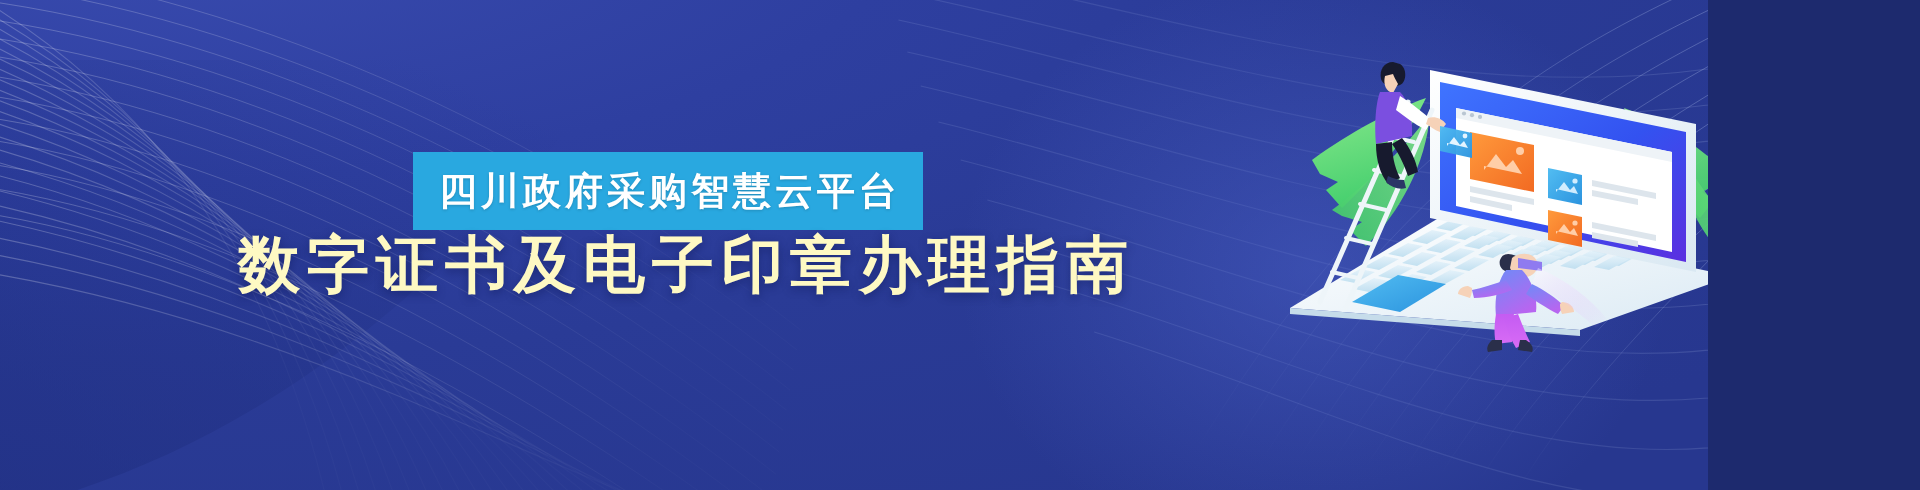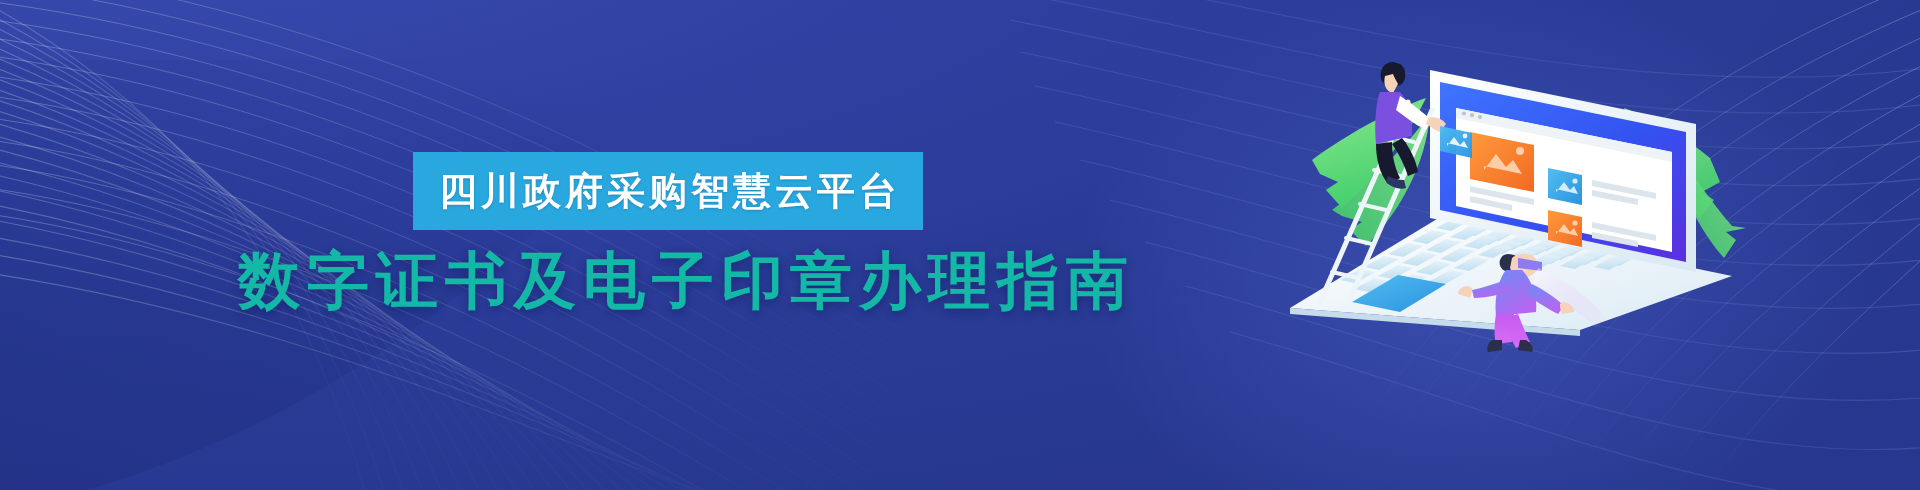--- a/index.html
+++ b/index.html
@@ -3,21 +3,21 @@
 <meta charset="utf-8">
 <title>Banner</title>
 <style>
   * { margin:0; padding:0; box-sizing:border-box; }
   html,body { background:#1d2a6e; }
   body {
     font-family:"Liberation Sans","DejaVu Sans",sans-serif;
   }
   .banner {
     position:relative;
-    width:1920px;
+    width:1708px;
     height:490px;
     overflow:hidden;
     background:#2b3d99;
   }
 
   
   .bg-base {
     position:absolute; inset:0;
     background:
       radial-gradient(120% 150% at 8% -20%, #3a4cb0 0%, #2e3fa0 38%, #2a3b96 62%, #27378f 100%);
@@ -44,23 +44,22 @@
     color:#ffffff;
     font-size:38px;
     font-weight:700;
     letter-spacing:4px;
     line-height:1;
     padding:20px 22px 20px 26px;
     white-space:nowrap;
     text-shadow:0 1px 3px rgba(0,0,0,.18);
   }
   .headline {
-    margin-top:16px;
     margin-left:-175px;
-    color:#14b8a6;
+    color:#fef9c3;
     font-size:62px;
     font-weight:700;
     letter-spacing:7px;
     line-height:1.12;
     white-space:nowrap;
     text-shadow:0 3px 10px rgba(10,20,80,.45);
   }
 
   
   .art {

